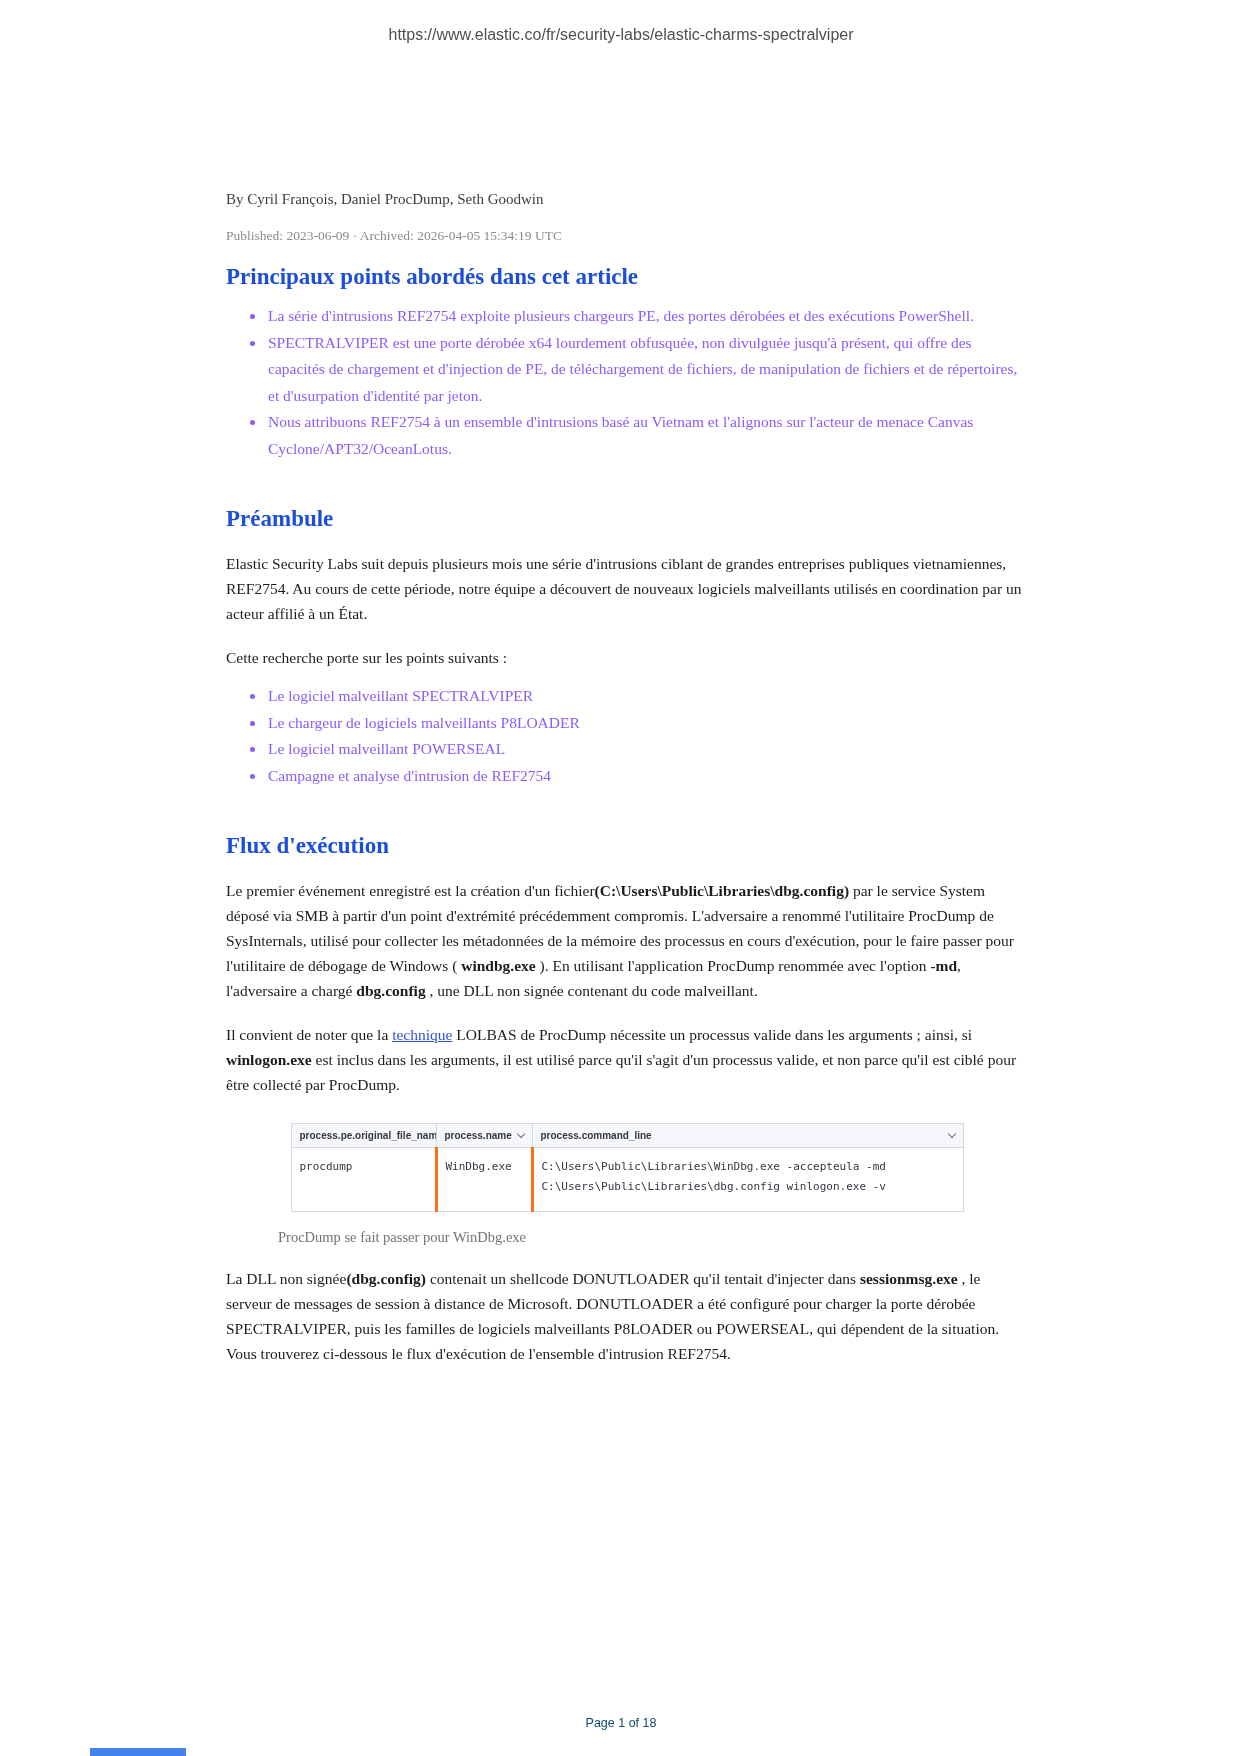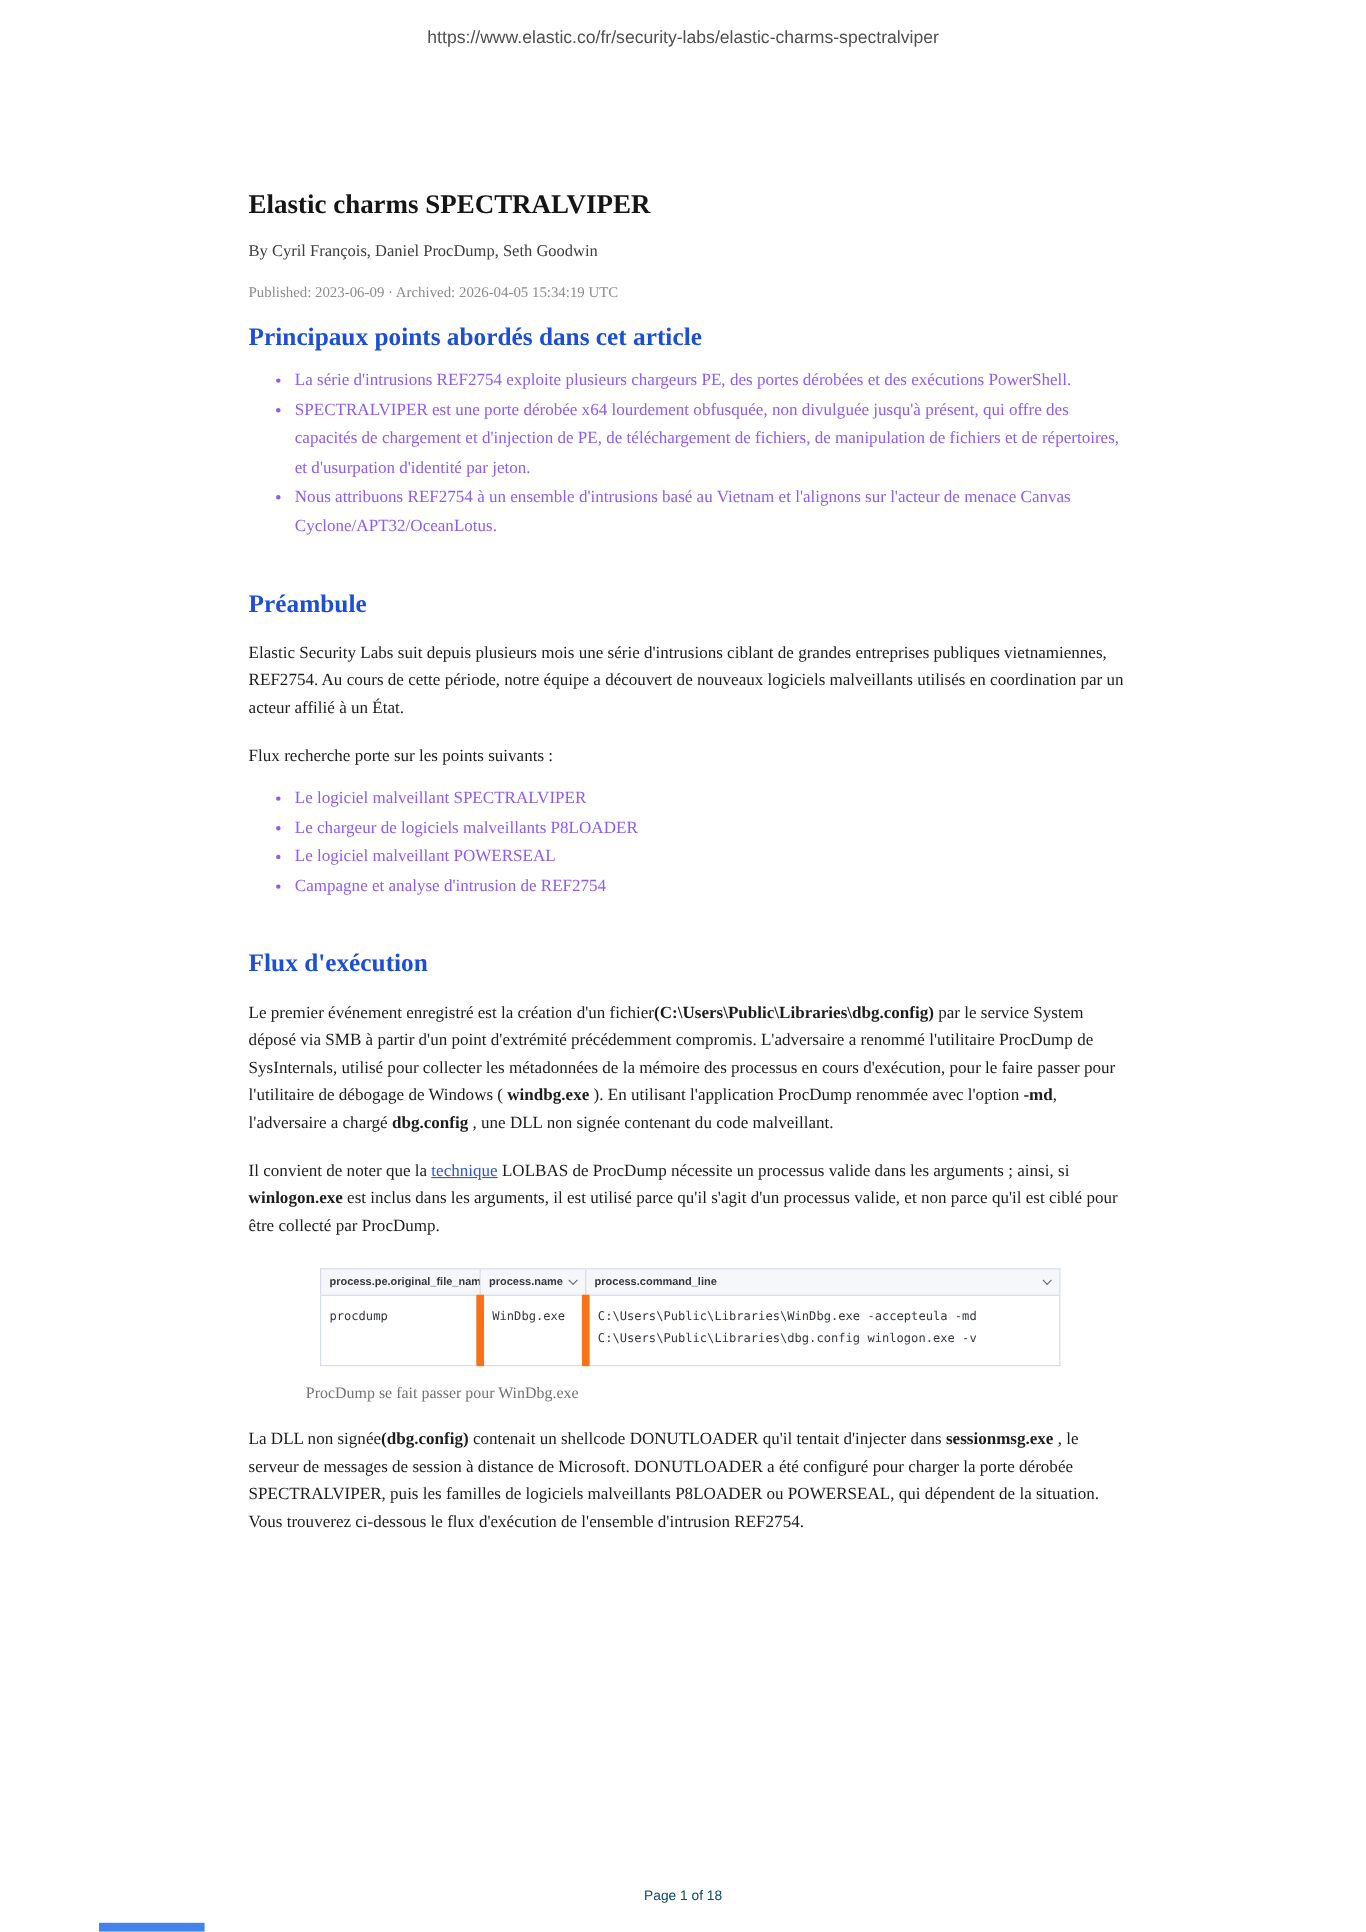--- a/index.html
+++ b/index.html
@@ -64,21 +64,21 @@
     cursor: pointer;
   }
   table.proc-table th:last-child { border-right: none; }
   .th-inner { display: flex; align-items: center; justify-content: space-between; }
   .chev {
     width: 6px; height: 6px; flex: 0 0 auto; margin-left: 6px; margin-top: -3px;
     border-right: 1.4px solid #69707d; border-bottom: 1.4px solid #69707d;
     transform: rotate(45deg); display: inline-block;
   }
   table.proc-table td {
-    border-right: 7px solid #f97316;
+    border-right: 3px solid #f97316;
     padding: 9px 8px 14px 8px;
     font-family: "DejaVu Sans Mono", "Liberation Mono", monospace;
     font-size: 11px; line-height: 20px; color: #343741;
     vertical-align: top; word-wrap: break-word;
   }
   table.proc-table td:last-child { border-right: none; }
   .caption {
     margin: 16px 0 0 52px; font-size: 14.5px; line-height: 19px; color: #737373;
   }
   .page-footer {
@@ -92,34 +92,33 @@
     width: 96px; height: 8px;
   }
 </style>
 </head>
 <body>
 
 <div class="url-header">https://www.elastic.co/fr/security-labs/elastic-charms-spectralviper</div>
 
 <main class="content">
 
-  <h1>Elastic charms SPECTRALVIPER</h1>
   <div class="byline">By Cyril François, Daniel ProcDump, Seth Goodwin</div>
   <div class="published">Published: 2023-06-09 · Archived: 2026-04-05 15:34:19 UTC</div>
 
   <h2 class="first">Principaux points abordés dans cet article</h2>
   <ul>
     <li>La série d'intrusions REF2754 exploite plusieurs chargeurs PE, des portes dérobées et des exécutions PowerShell.</li>
     <li>SPECTRALVIPER est une porte dérobée x64 lourdement obfusquée, non divulguée jusqu'à présent, qui offre des capacités de chargement et d'injection de PE, de téléchargement de fichiers, de manipulation de fichiers et de répertoires, et d'usurpation d'identité par jeton.</li>
     <li>Nous attribuons REF2754 à un ensemble d'intrusions basé au Vietnam et l'alignons sur l'acteur de menace Canvas Cyclone/APT32/OceanLotus.</li>
   </ul>
 
   <h2>Préambule</h2>
   <p>Elastic Security Labs suit depuis plusieurs mois une série d'intrusions ciblant de grandes entreprises publiques vietnamiennes, REF2754. Au cours de cette période, notre équipe a découvert de nouveaux logiciels malveillants utilisés en coordination par un acteur affilié à un État.</p>
-  <p>Flux recherche porte sur les points suivants :</p>
+  <p>Cette recherche porte sur les points suivants :</p>
   <ul>
     <li>Le logiciel malveillant SPECTRALVIPER</li>
     <li>Le chargeur de logiciels malveillants P8LOADER</li>
     <li>Le logiciel malveillant POWERSEAL</li>
     <li>Campagne et analyse d'intrusion de REF2754</li>
   </ul>
 
   <h2>Flux d'exécution</h2>
 
   <p><span>Le premier événement enregistré est la création d'un fichier</span><b>(C:\Users\Public\Libraries\dbg.config)</b><span> par le service System déposé via SMB à partir d'un point d'extrémité précédemment compromis. L'adversaire a renommé l'utilitaire ProcDump de SysInternals, utilisé pour collecter les métadonnées de la mémoire des processus en cours d'exécution, pour le faire passer pour l'utilitaire de débogage de Windows ( </span><b>windbg.exe</b><span> ). En utilisant l'application ProcDump renommée avec l'option </span><b>-md</b><span>, l'adversaire a chargé </span><b>dbg.config</b><span> , une DLL non signée contenant du code malveillant.</span></p>

